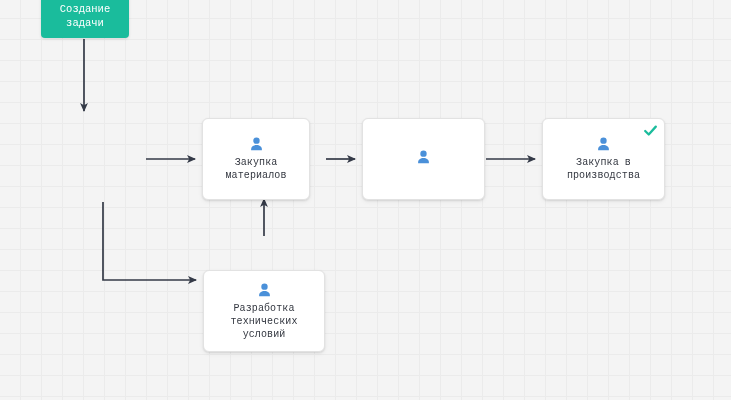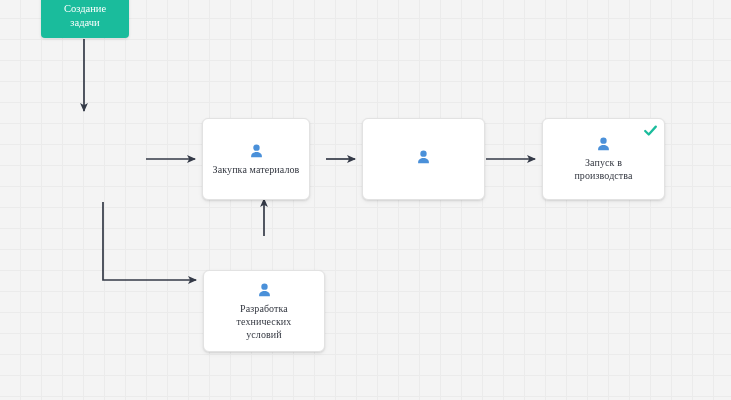--- a/index.html
+++ b/index.html
@@ -11,21 +11,21 @@
     position: relative;
     width: 731px;
     height: 400px;
     overflow: hidden;
     background-color: #f4f4f4;
     background-image:
       linear-gradient(to right, #ebebeb 1px, transparent 1px),
       linear-gradient(to bottom, #ebebeb 1px, transparent 1px);
     background-size: 21px 21px;
     background-position: -1px -3px;
-    font-family: Liberation Serif, serif;
+    font-family: Liberation Mono, monospace;
   }
   .edge-layer {
     position: absolute;
     left: 0; top: 0;
     width: 731px;
     height: 400px;
     pointer-events: none;
   }
   .node {
     position: absolute;
@@ -137,21 +137,21 @@
 
   <div class="node" style="left:542px; top:118px; width:123px; height:82px;">
     <svg class="check-badge" viewBox="0 0 24 24" fill="none" stroke="#1ABC9C" stroke-width="3.6" stroke-linecap="round" stroke-linejoin="round">
       <path d="M3.5 12.8 L9.2 18.4 L20.5 5.8"></path>
     </svg>
     <div class="node-inner">
       <svg class="person-icon" viewBox="0 0 24 24" fill="#4a90d9">
         <circle cx="12" cy="6.6" r="4.5"></circle>
         <path d="M12 12.6c-4.3 0-7.6 2.6-7.6 5.9V20h15.2v-1.5c0-3.3-3.3-5.9-7.6-5.9z"></path>
       </svg>
-      <div class="node-label">Запуск в
+      <div class="node-label">Закупка в
 производства</div>
     </div>
   </div>
 
   <div class="node" style="left:203px; top:238px; width:122px; height:82px;margin-top:32px;">
     <div class="node-inner">
       <svg class="person-icon" viewBox="0 0 24 24" fill="#4a90d9">
         <circle cx="12" cy="6.6" r="4.5"></circle>
         <path d="M12 12.6c-4.3 0-7.6 2.6-7.6 5.9V20h15.2v-1.5c0-3.3-3.3-5.9-7.6-5.9z"></path>
       </svg>

